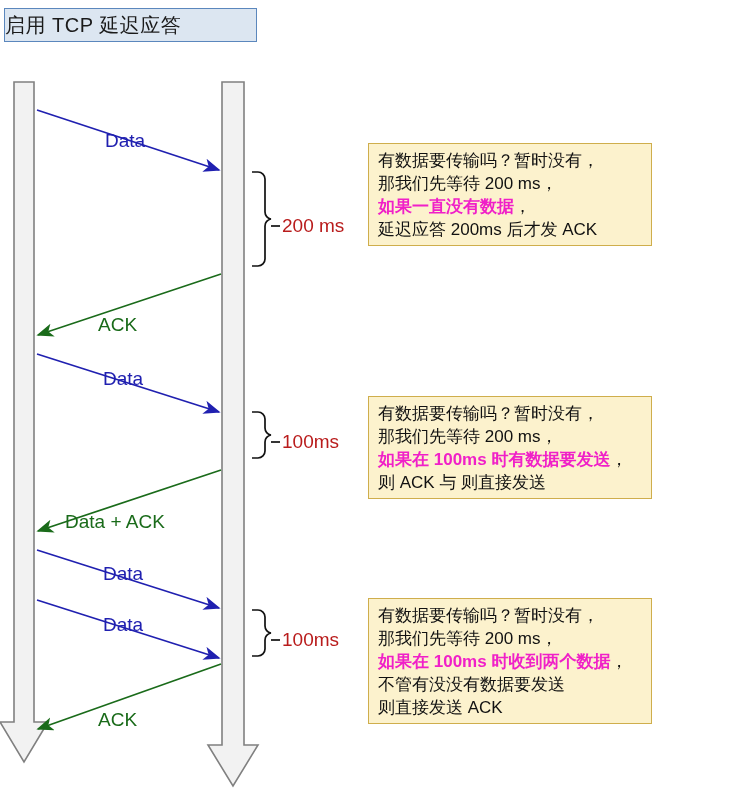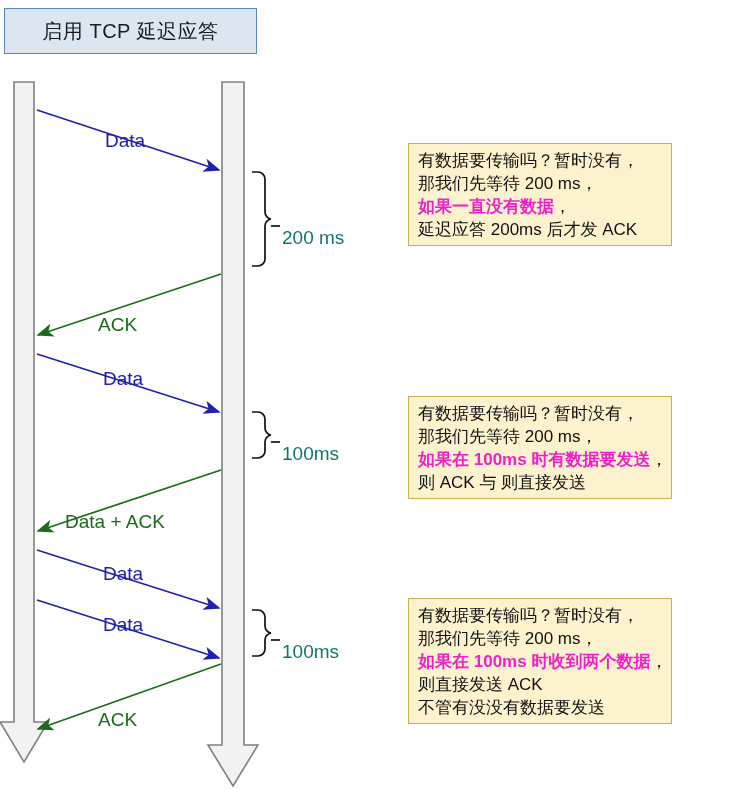--- a/index.html
+++ b/index.html
@@ -5,44 +5,44 @@
   html,body{margin:0;padding:0;}
   body{
     width:747px;height:789px;position:relative;overflow:hidden;
     background:#ffffff;
     font-family:"Liberation Sans","DejaVu Sans",sans-serif;
   }
   #stage{position:absolute;left:0;top:0;width:747px;height:789px;}
 
   
   .title-box{
-    position:absolute;left:4px;top:8px;width:253px;height:46px;
+    position:absolute;left:4px;top:8px;width:253px;height:34px;
     box-sizing:border-box;
     background:#dce6f1;border:1px solid #5b87bd;
-    display:flex;align-items:center;justify-content:center;
+    display:flex;align-items:center;
     font-size:20px;color:#1a1a1a;letter-spacing:.5px;
   }
 
   
   svg.canvas{position:absolute;left:0;top:0;width:747px;height:789px;overflow:visible;}
 
   
   .caption{position:absolute;white-space:nowrap;font-size:19px;}
   .cap-blue{color:#2020b0;}
   .cap-green{color:#1a6b1a;margin-top:21px;}
 
   
-  .brace-label{position:absolute;white-space:nowrap;font-size:19px;color:#0f766e;margin-top:12px;}
+  .brace-label{position:absolute;white-space:nowrap;font-size:19px;color:#b91c1c;}
 
   
   .note{
-    position:absolute;left:368px;width:264px;box-sizing:border-box;
+    position:absolute;left:368px;width:284px;box-sizing:border-box;
     background:#fcf2cd;border:1px solid #cfae4c;
     padding:5px 8px 4px 9px;
-    font-size:17px;color:#111111;line-height:23px;margin-left:40px;
+    font-size:17px;color:#111111;line-height:23px;
   }
   .note .hl{color:#f020c8;font-weight:bold;}
   .note .ln{white-space:nowrap;}
 </style>
 </head>
 <body>
 
 <div id="stage">
 
   <div class="title-box">
@@ -126,17 +126,17 @@
   <div class="note" id="note-1" style="top:396px;">
       <div class="ln"><span>有数据要传输吗？暂时没有，</span></div>
       <div class="ln"><span>那我们先等待 200 ms，</span></div>
       <div class="ln"><span class="hl">如果在 100ms 时有数据要发送</span><span>，</span></div>
       <div class="ln"><span>则 ACK 与 则直接发送</span></div>
     </div>
   <div class="note" id="note-2" style="top:598px;">
       <div class="ln"><span>有数据要传输吗？暂时没有，</span></div>
       <div class="ln"><span>那我们先等待 200 ms，</span></div>
       <div class="ln"><span class="hl">如果在 100ms 时收到两个数据</span><span>，</span></div>
+      <div class="ln"><span>不管有没没有数据要发送</span></div>
       <div class="ln"><span>则直接发送 ACK</span></div>
-      <div class="ln"><span>不管有没没有数据要发送</span></div>
     </div>
 
 </div>
 
 </body></html>

